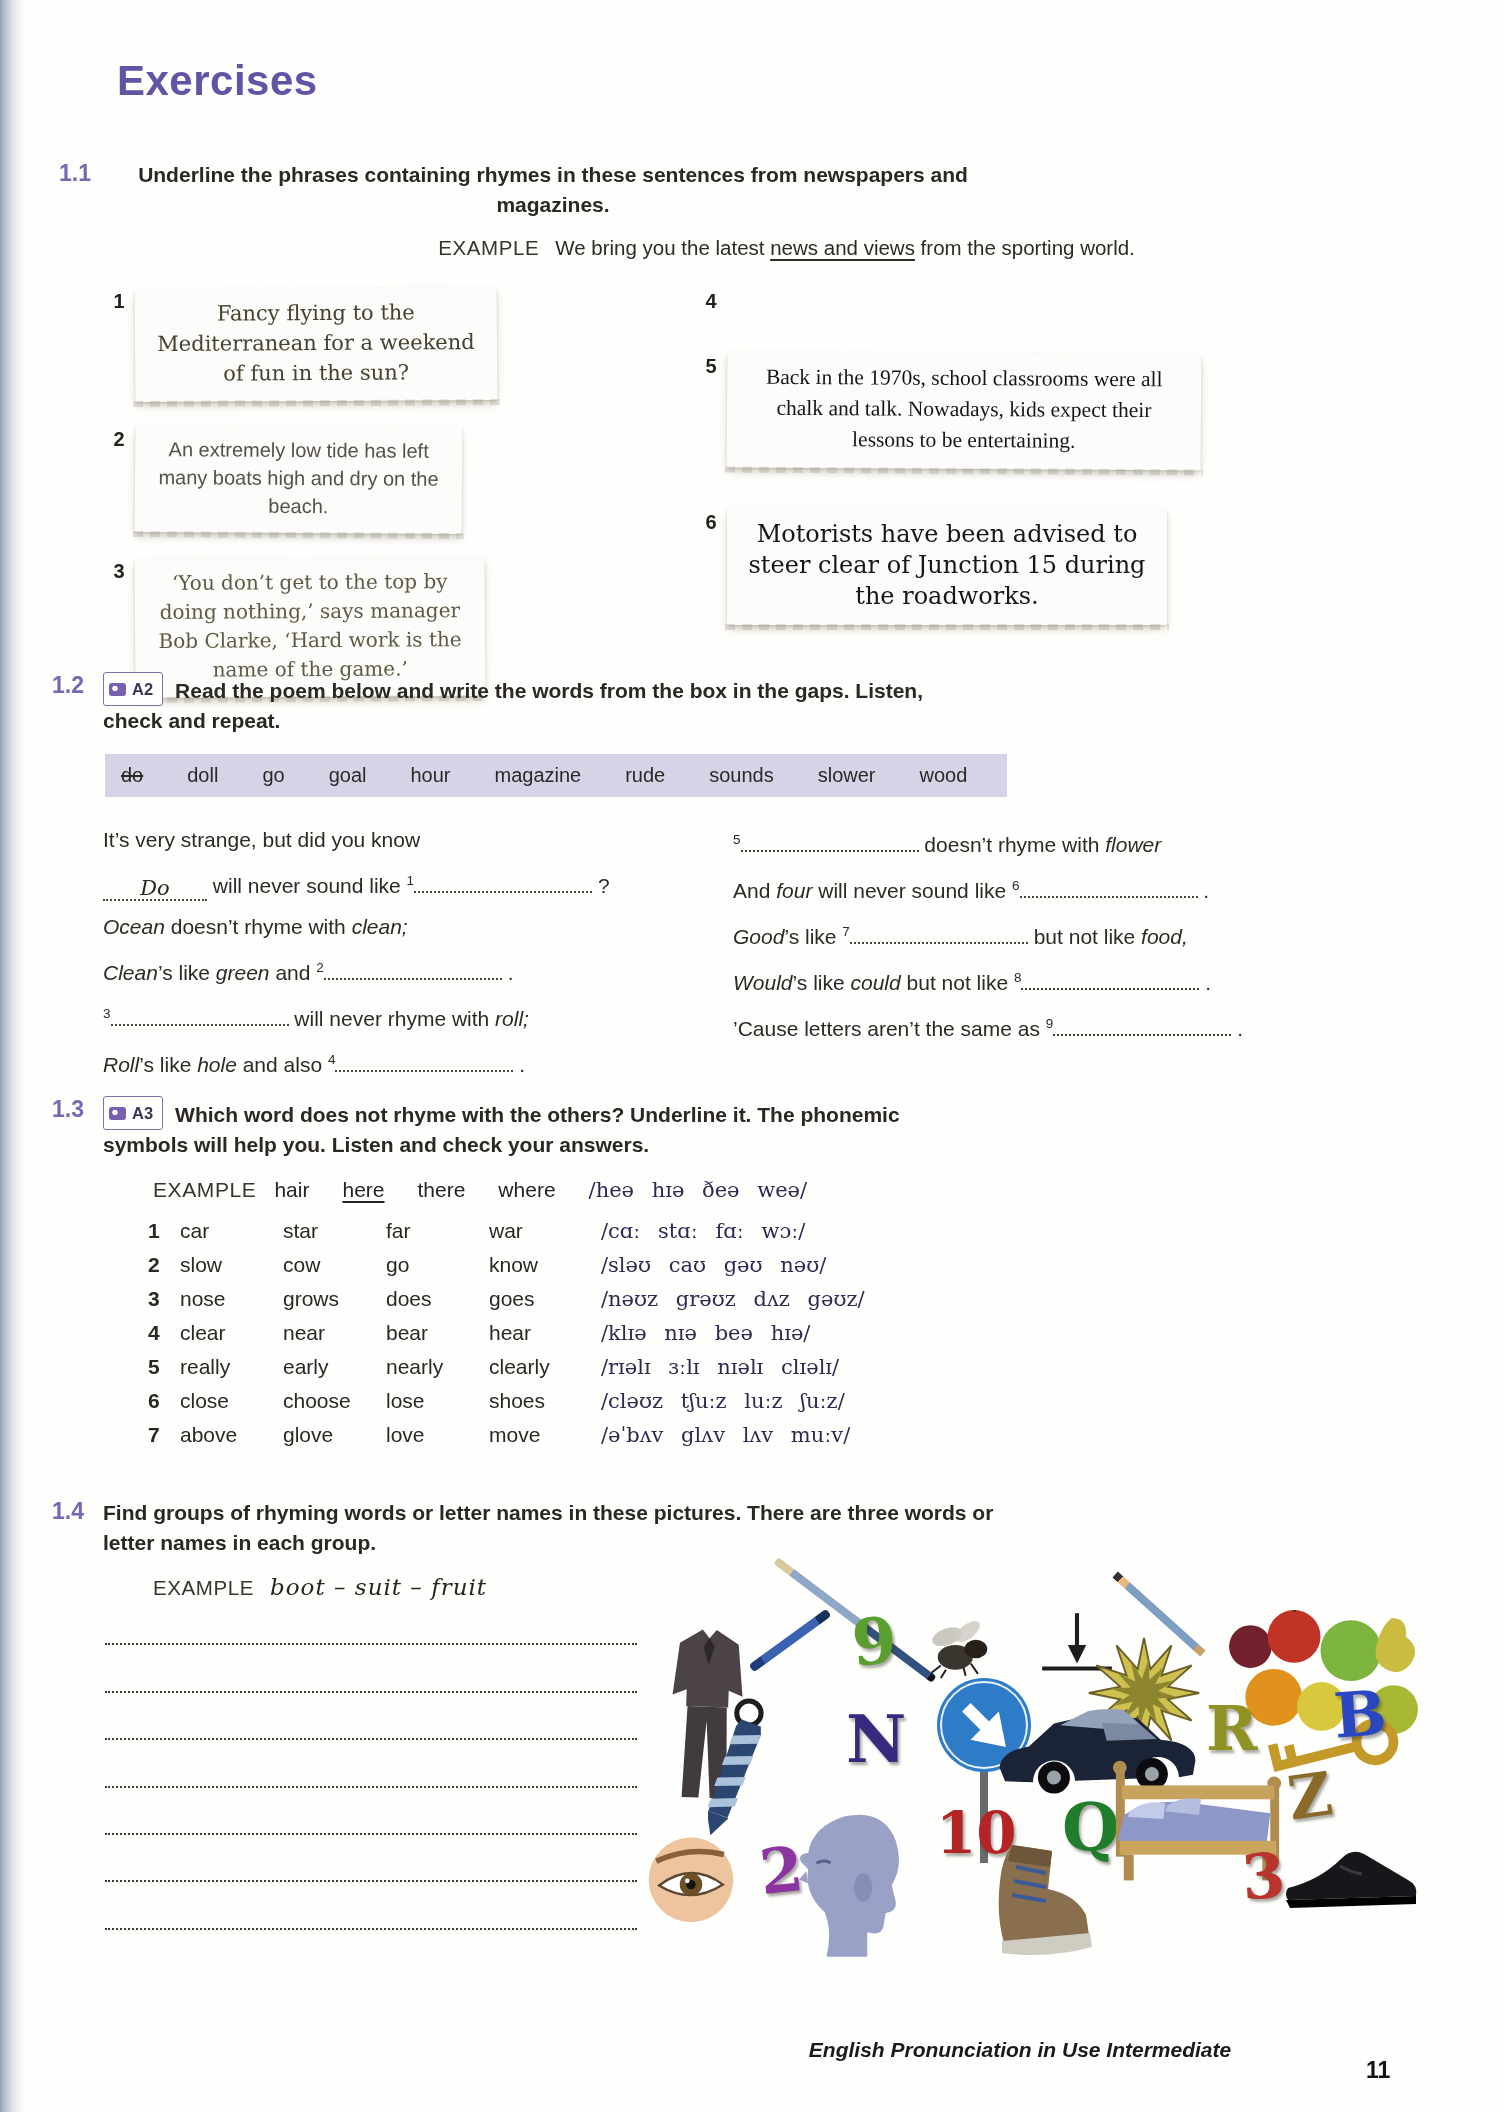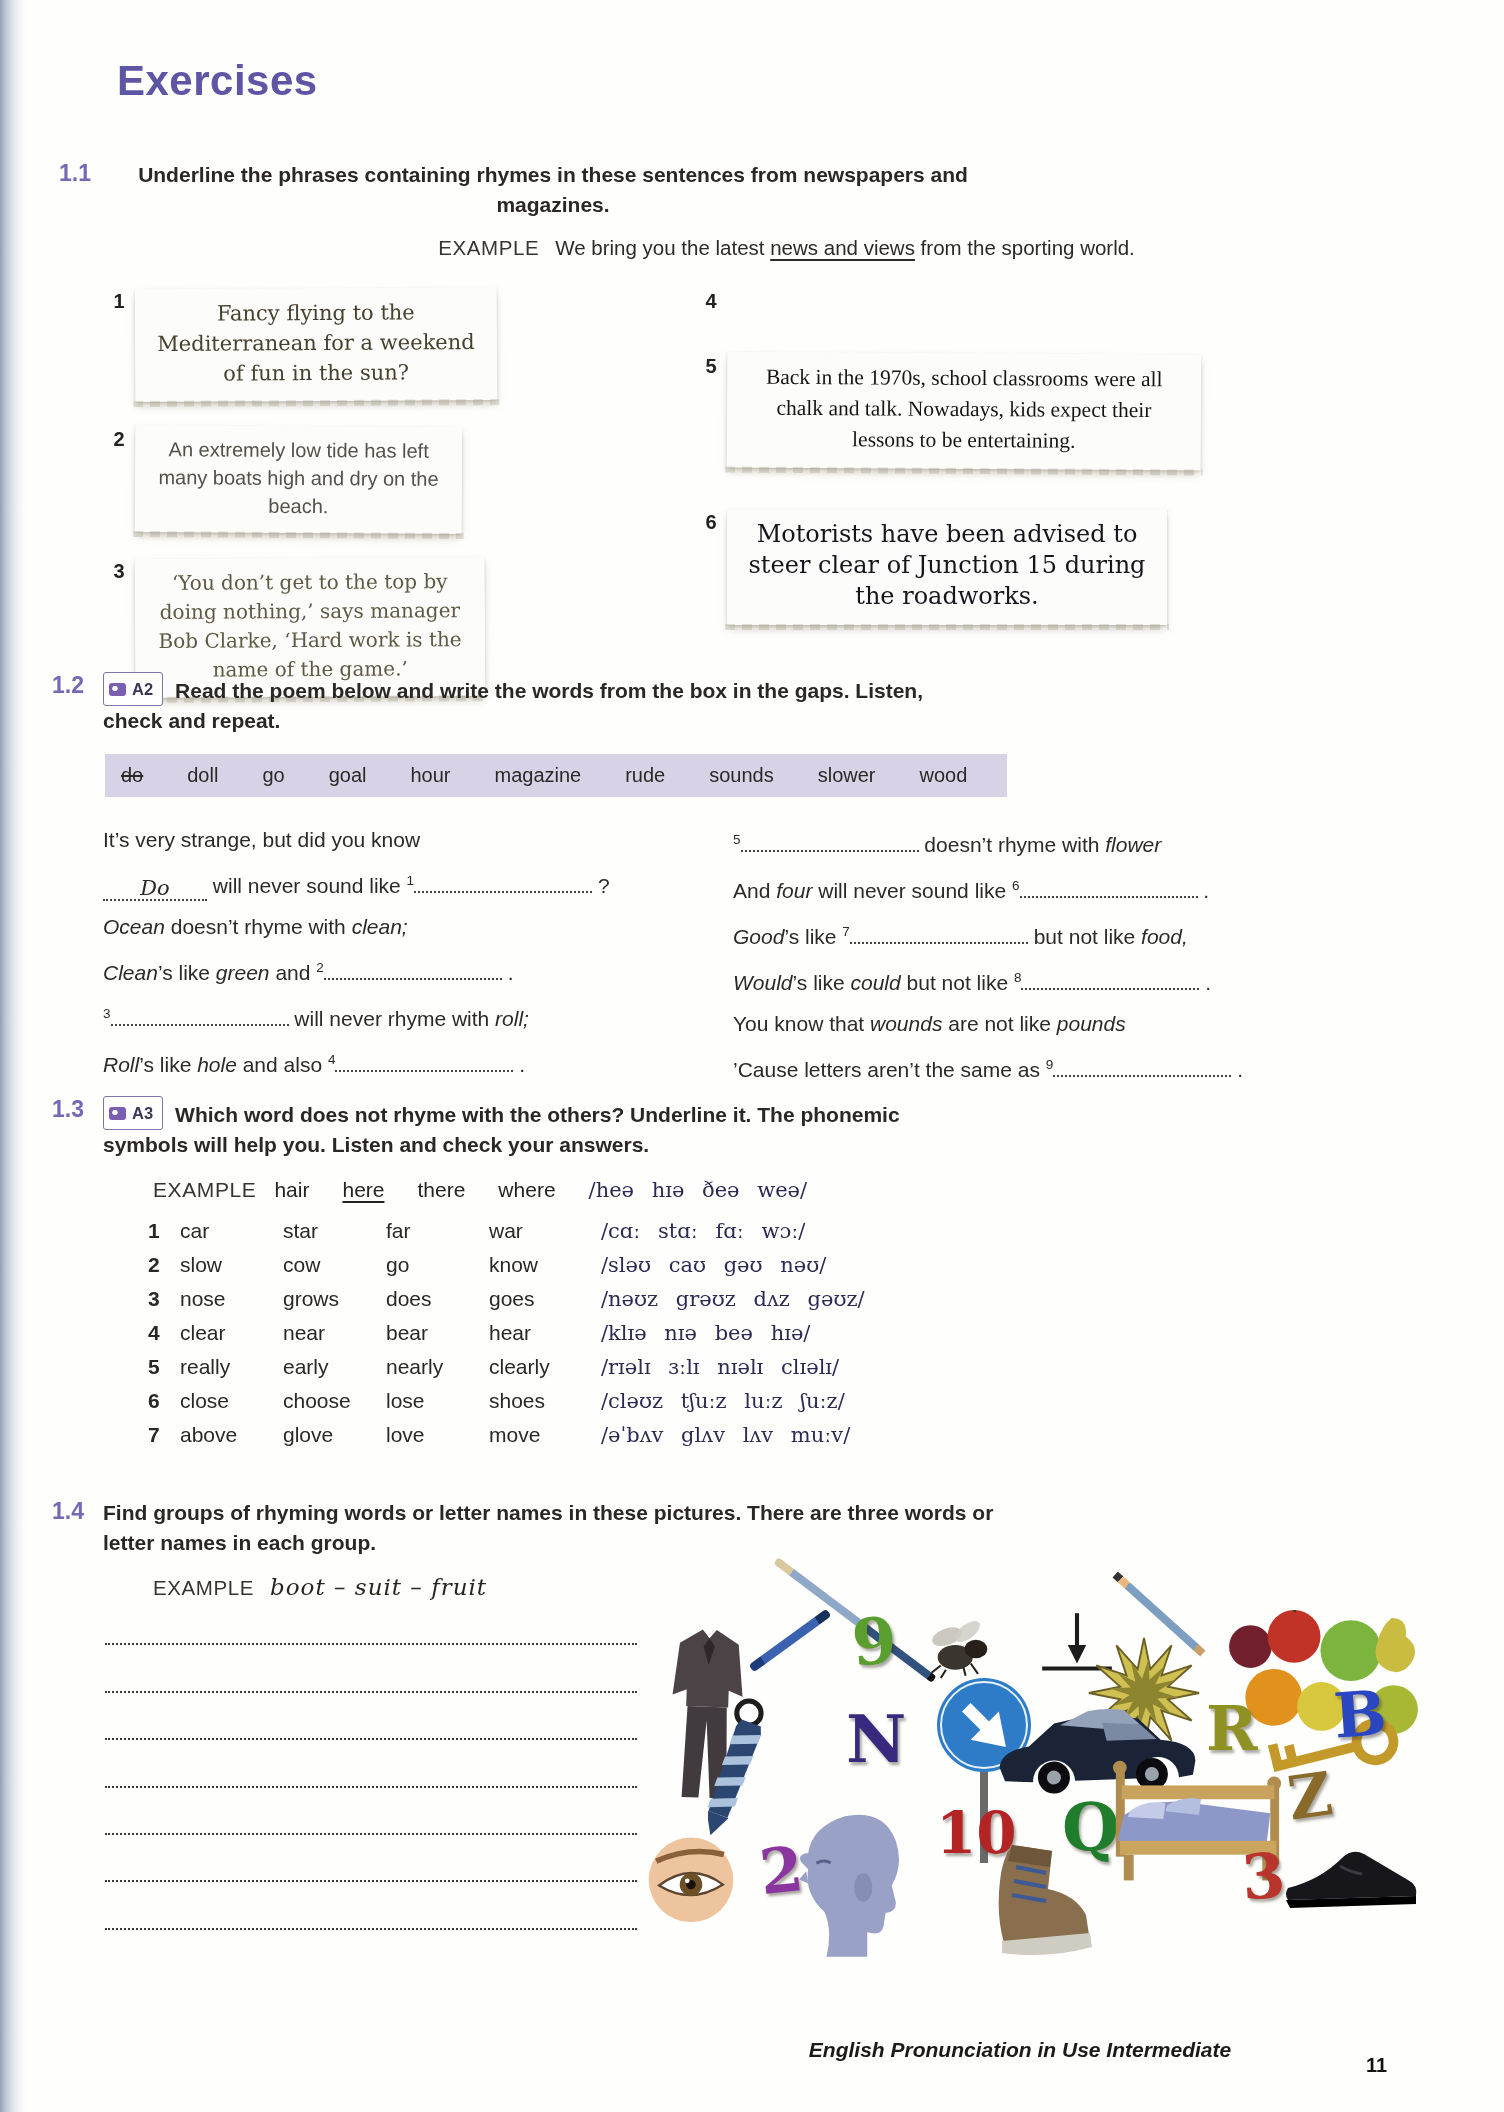--- a/index.html
+++ b/index.html
@@ -69,21 +69,21 @@
   .hand{font-family:"DejaVu Serif",serif;font-style:italic;font-size:23px;color:#28241e;letter-spacing:1px;}
   .ans-lines{position:absolute;left:2px;top:100px;width:532px;}
   .ans{height:45.4px;border-bottom:2.5px dotted #3b3833;}
   .collage{position:absolute;left:535px;top:112px;width:786px;height:384px;}
   .citem{position:absolute;}
   .glyph{font-family:"DejaVu Serif",serif;font-weight:700;line-height:1;
          text-shadow:2px 3px 3px rgba(60,55,45,.45);}
   
   .footer-title{position:absolute;left:710px;top:2038px;width:620px;text-align:center;
                 font-style:italic;font-size:21px;font-weight:600;color:#1c1a18;margin:0;}
-  .page-num{position:absolute;left:1366px;top:2034px;font-size:20px;font-weight:700;color:#141312;}
+  .page-num{position:absolute;left:1366px;top:2034px;font-size:23px;font-weight:700;color:#141312;}
 </style>
 </head>
 <body>
 
 <div class="page">
   <div class="spine"></div>
 
   <h1 class="title">Exercises</h1>
 
   <section class="ex" id="ex1">
@@ -159,21 +159,20 @@
           <p class="pline"><span class="it">Ocean</span><span> doesn’t rhyme with </span><span class="it">clean;</span></p>
           <p class="pline"><span class="it">Clean</span><span>’s like </span><span class="it">green</span><span> and </span><sup>2</sup><span class="gap"></span><span> .</span></p>
           <p class="pline"><sup>3</sup><span class="gap"></span><span> will never rhyme with </span><span class="it">roll;</span></p>
           <p class="pline"><span class="it">Roll</span><span>’s like </span><span class="it">hole</span><span> and also </span><sup>4</sup><span class="gap"></span><span> .</span></p>
         </div>
         <div>
           <p class="pline"><sup>5</sup><span class="gap"></span><span> doesn’t rhyme with </span><span class="it">flower</span></p>
           <p class="pline"><span>And </span><span class="it">four</span><span> will never sound like </span><sup>6</sup><span class="gap"></span><span> .</span></p>
           <p class="pline"><span class="it">Good</span><span>’s like </span><sup>7</sup><span class="gap"></span><span> but not like </span><span class="it">food,</span></p>
           <p class="pline"><span class="it">Would</span><span>’s like </span><span class="it">could</span><span> but not like </span><sup>8</sup><span class="gap"></span><span> .</span></p>
-          <p class="pline"><span>You know that </span><span class="it">wounds</span><span> are not like </span><span class="it">pounds</span></p>
           <p class="pline"><span>’Cause letters aren’t the same as </span><sup>9</sup><span class="gap"></span><span> .</span></p>
         </div>
       </div>
     </div>
   </section>
 
   <section class="ex" id="ex3">
     <span class="ex-num">1.3</span>
     <div class="ex-body">
       <p class="instr" style="max-width:830px"><span class="badge">

